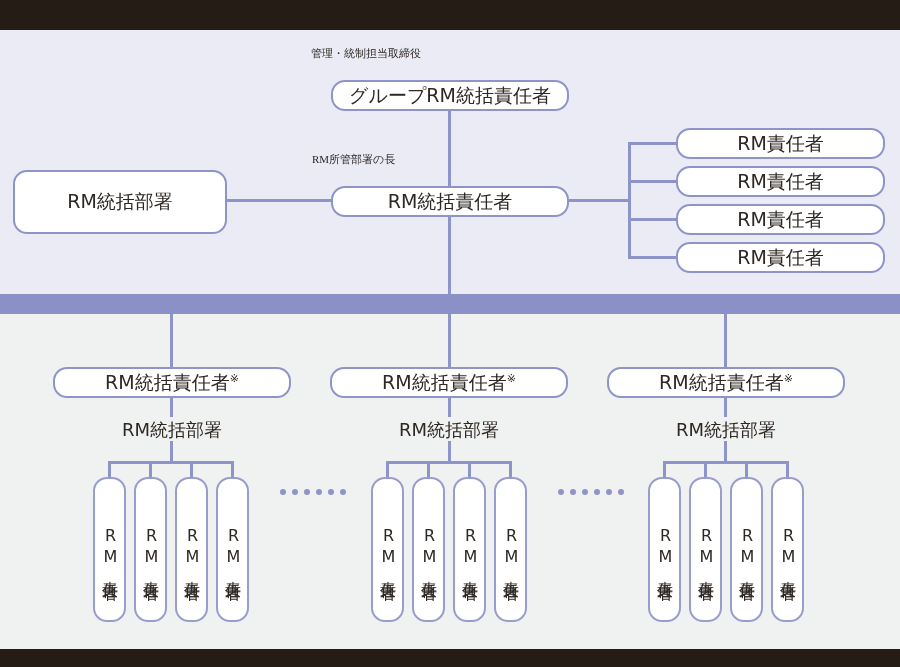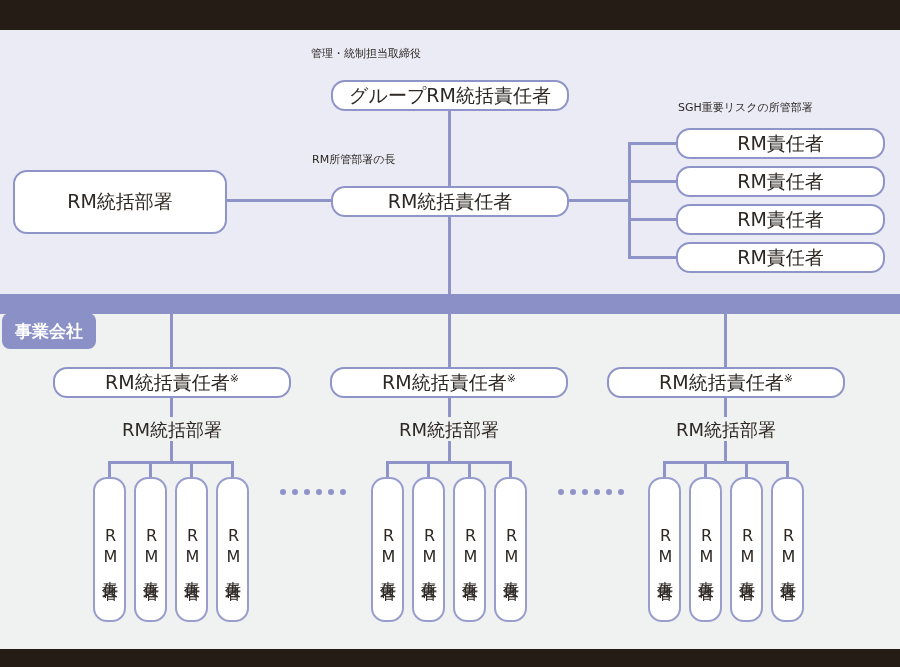--- a/index.html
+++ b/index.html
@@ -50,46 +50,44 @@
 
 <div class="screen">
 
   <div class="frame-bar" style="top:0;height:30px;"></div>
   <div class="frame-bar" style="top:649px;height:18px;"></div>
 
   <div class="sgh-bg"></div>
   <div class="divider"></div>
   <div class="biz-bg"></div>
 
-  <div class="tab tab-biz">事業会社</div>
 
   <div class="lbl" style="left:311px;top:46px;">管理・統制担当取締役</div>
 
   <div class="node" style="left:331px;top:80px;width:238px;height:31px;">グループRM統括責任者</div>
 
   <div class="vline" style="left:448px;top:111px;width:3px;height:75px;"></div>
 
-  <div class="lbl" style="left:312px;top:152px;">RM所管部署の長</div>
+  <div class="lbl" style="left:312px;top:152px;font-family:Liberation Serif, serif;">RM所管部署の長</div>
 
   <div class="node" style="left:331px;top:186px;width:238px;height:31px;">RM統括責任者</div>
 
   <div class="node node-office" style="left:13px;top:170px;width:214px;height:64px;">
     <div>RM統括部署</div>
   </div>
 
   <div class="hline" style="left:227px;top:199px;width:104px;height:3px;"></div>
   <div class="hline" style="left:569px;top:199px;width:59px;height:3px;"></div>
 
   <div class="vline" style="left:628px;top:141.5px;width:3px;height:117px;"></div>
   <div class="hline" style="left:628px;top:141.5px;width:48px;height:3px;"></div>
   <div class="hline" style="left:628px;top:179.5px;width:48px;height:3px;"></div>
   <div class="hline" style="left:628px;top:217.5px;width:48px;height:3px;"></div>
   <div class="hline" style="left:628px;top:255.5px;width:48px;height:3px;"></div>
 
-  <div class="lbl" style="left:678px;top:100px;">SGH重要リスクの所管部署</div>
 
   <div class="node" style="left:676px;top:128px;width:209px;height:31px;">RM責任者</div>
   <div class="node" style="left:676px;top:166px;width:209px;height:31px;">RM責任者</div>
   <div class="node" style="left:676px;top:204px;width:209px;height:31px;">RM責任者</div>
   <div class="node" style="left:676px;top:242px;width:209px;height:31px;">RM責任者</div>
 
   <div class="vline" style="left:448px;top:217px;width:3px;height:77px;"></div>
 
   <div class="vline" style="left:170px;top:314px;width:3px;height:53px;"></div>
   <div class="vline" style="left:448px;top:314px;width:3px;height:53px;"></div>

